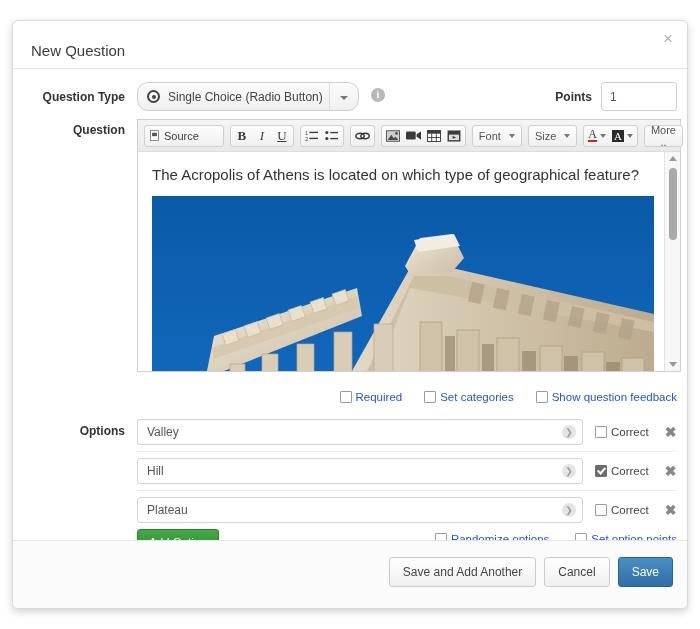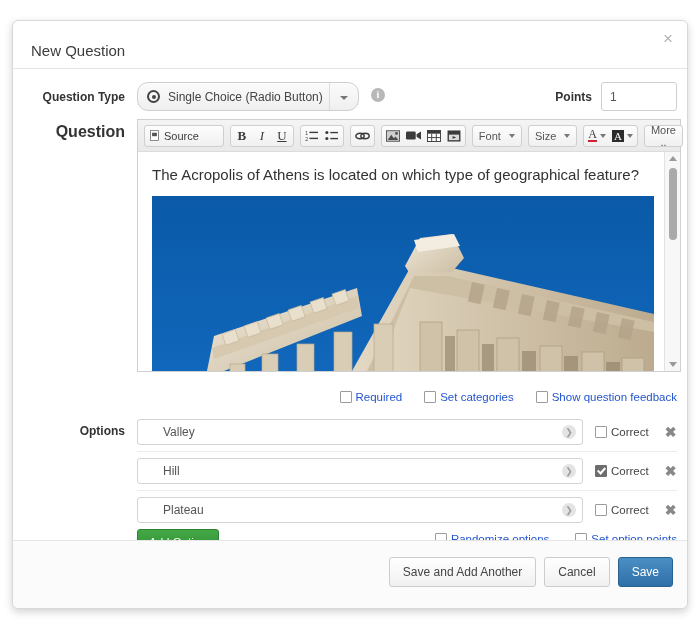--- a/index.html
+++ b/index.html
@@ -169,21 +169,21 @@
     background: #fff;
     font-family: "Liberation Sans", sans-serif;
   }
 
   
   #lbl-question {
     position: absolute;
     left: 0;
     top: 54px;
     width: 112px;
-    font-size: 16px;
+    font-size: 12px;
     font-weight: bold;
     color: #333;
     text-align: right;
   }
   .editor {
     position: absolute;
     left: 124px;
     top: 50px;
     width: 544px;
     height: 253px;
@@ -388,21 +388,21 @@
   .opt-input-wrap {
     position: relative;
     width: 446px;
   }
   .opt-input {
     width: 100%;
     height: 26px;
     border: 1px solid #d4d4d4;
     border-radius: 3px;
     box-sizing: border-box;
-    padding-left: 25px;
+    padding-left: 9px;
     padding-right: 28px;
     font-size: 12px;
     color: #555;
     background: #fff;
     font-family: "Liberation Sans", sans-serif;
   }
   .opt-chev {
     position: absolute;
     right: 7px;
     top: 6px;

